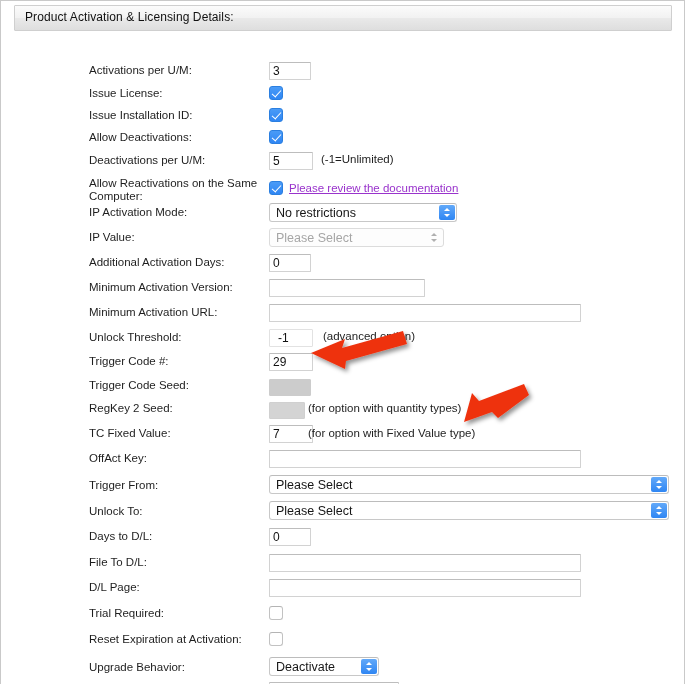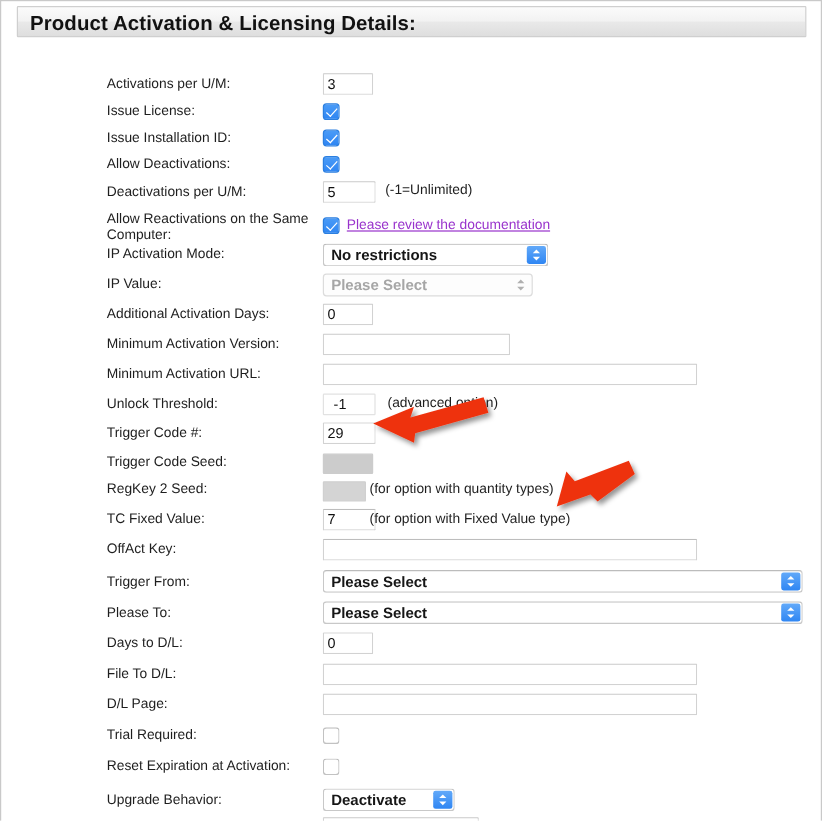--- a/index.html
+++ b/index.html
@@ -39,22 +39,22 @@
     height: 26px;
     background: linear-gradient(to bottom, #fbfbfb 0%, #f2f2f2 48%, #e9e9e9 52%, #dedede 100%);
     border: 1px solid #cfcfcf;
     border-radius: 1px;
     box-sizing: border-box;
   }
   .section-header .title {
     position: absolute;
     left: 10px;
     top: 4px;
-    font-size: 17px;
-    font-weight: bold;
+    font-size: 12px;
+    font-weight: normal;
     color: #111111;
     letter-spacing: 0.1px;
     white-space: nowrap;
   }
 
   
   .form {
     position: absolute;
     left: 0;
     top: 60px;
@@ -156,21 +156,20 @@
   
   .sel {
     position: relative;
     display: inline-block;
     height: 19px;
     box-sizing: border-box;
     border: 1px solid #c8c8c8;
     border-top-color: #bcbcbc;
     border-radius: 3px;
     background: #ffffff;
-    font-weight: bold;
   }
   .sel .val {
     position: absolute;
     left: 6px;
     top: 2px;
     font-size: 12.5px;
     color: #161616;
     white-space: nowrap;
     line-height: 14px;
   }
@@ -371,21 +370,21 @@
       <div class="label" style="top:4px">Trigger From:</div>
       <div class="field" style="top:0">
         <span class="sel w-upg">
           <span class="val">Please Select</span>
           <span class="arrowbox"></span>
         </span>
       </div>
     </div>
 
     <div class="row" style="height:26px">
-      <div class="label" style="top:4px">Please To:</div>
+      <div class="label" style="top:4px">Unlock To:</div>
       <div class="field" style="top:0">
         <span class="sel w-upg">
           <span class="val">Please Select</span>
           <span class="arrowbox"></span>
         </span>
       </div>
     </div>
 
     <div class="row" style="height:26px">
       <div class="label" style="top:3px">Days to D/L:</div>

